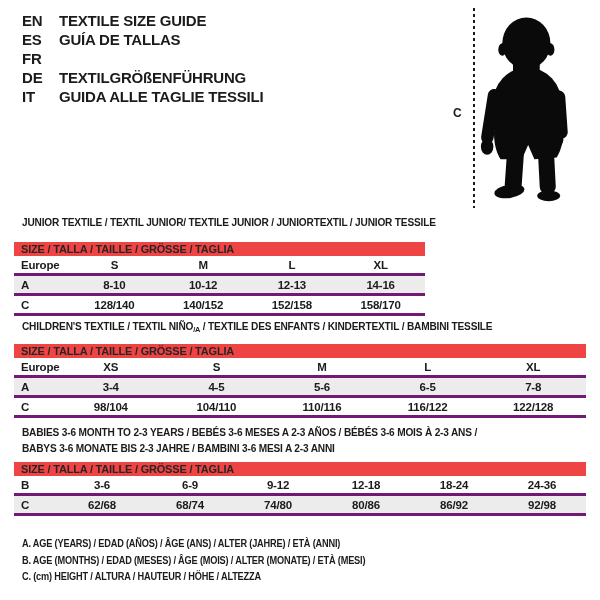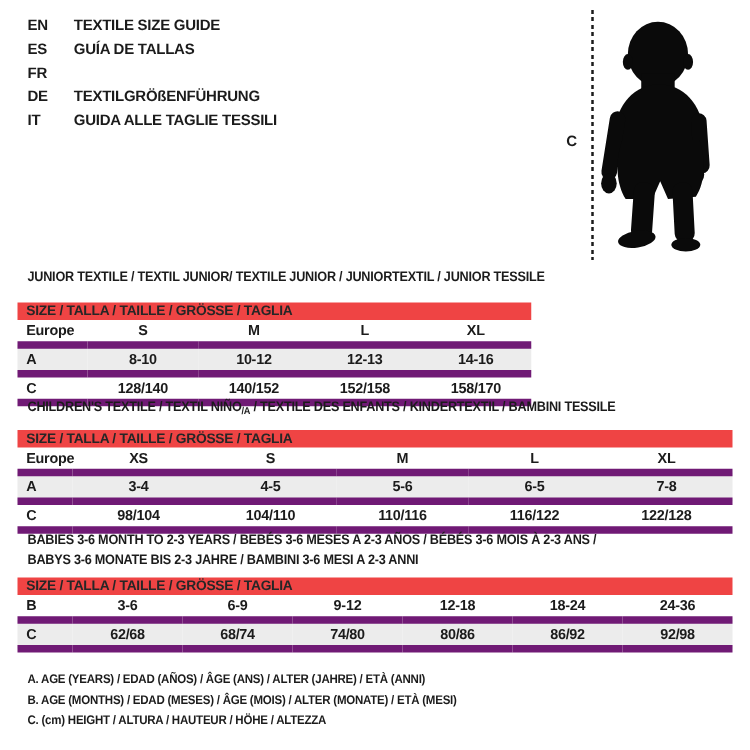--- a/index.html
+++ b/index.html
@@ -4,21 +4,21 @@
 <style>
   html,body{margin:0;padding:0;}
   body{
     width:600px;height:600px;position:relative;background:#ffffff;
     font-family:"Liberation Sans",sans-serif;font-weight:700;color:#1b1b1b;
     overflow:hidden;
   }
   .abs{position:absolute;}
   
   .lang{top:11px;left:22px;}
-  .lang-row{display:flex;line-height:19px;font-size:12px;letter-spacing:-0.2px;}
+  .lang-row{display:flex;line-height:19px;font-size:15px;letter-spacing:-0.2px;}
   .lang-code{width:37px;flex:0 0 37px;}
   
   .dash-line{left:473px;top:8px;width:2px;height:200px;
     background:repeating-linear-gradient(to bottom,#1b1b1b 0 3px,transparent 3px 6px);}
   .fig-label{left:453px;top:106px;font-size:12px;}
   .baby{left:480px;top:5px;}
   
   .sec-title{font-size:11px;letter-spacing:-0.2px;white-space:nowrap;
     transform:scaleX(0.92);transform-origin:0 50%;}
   .t1-title{left:22px;top:216px;}
@@ -27,21 +27,21 @@
   sub.sz{font-size:8px;vertical-align:-2px;}
   
   .table-block{font-size:11.5px;}
   .tb1{left:14px;top:242px;width:411px;}
   .tb2{left:14px;top:344px;width:572px;}
   .tb3{left:14px;top:462px;width:572px;}
   .size-bar{height:14px;line-height:14px;background:#ef4444;color:#262626;
     font-size:11px;padding-left:7px;letter-spacing:-0.2px;}
   table{border-collapse:collapse;width:100%;table-layout:fixed;}
   td{height:17px;text-align:center;padding:0;font-size:11.5px;letter-spacing:-0.2px;
-     border-bottom:6px solid #701a75;}
+     border-bottom:3px solid #701a75;}
   td:first-child{text-align:left;padding-left:7px;}
   tbody tr:nth-child(2) td{background:#ececec;}
   col.c-label1{width:56px;}
   col.c-label2{width:44px;}
   
   .notes{left:22px;top:536px;line-height:16.5px;font-size:10px;letter-spacing:-0.2px;}
   .notes div{white-space:nowrap;transform:scaleX(0.92);transform-origin:0 50%;}
 </style>
 </head>
 <body>

